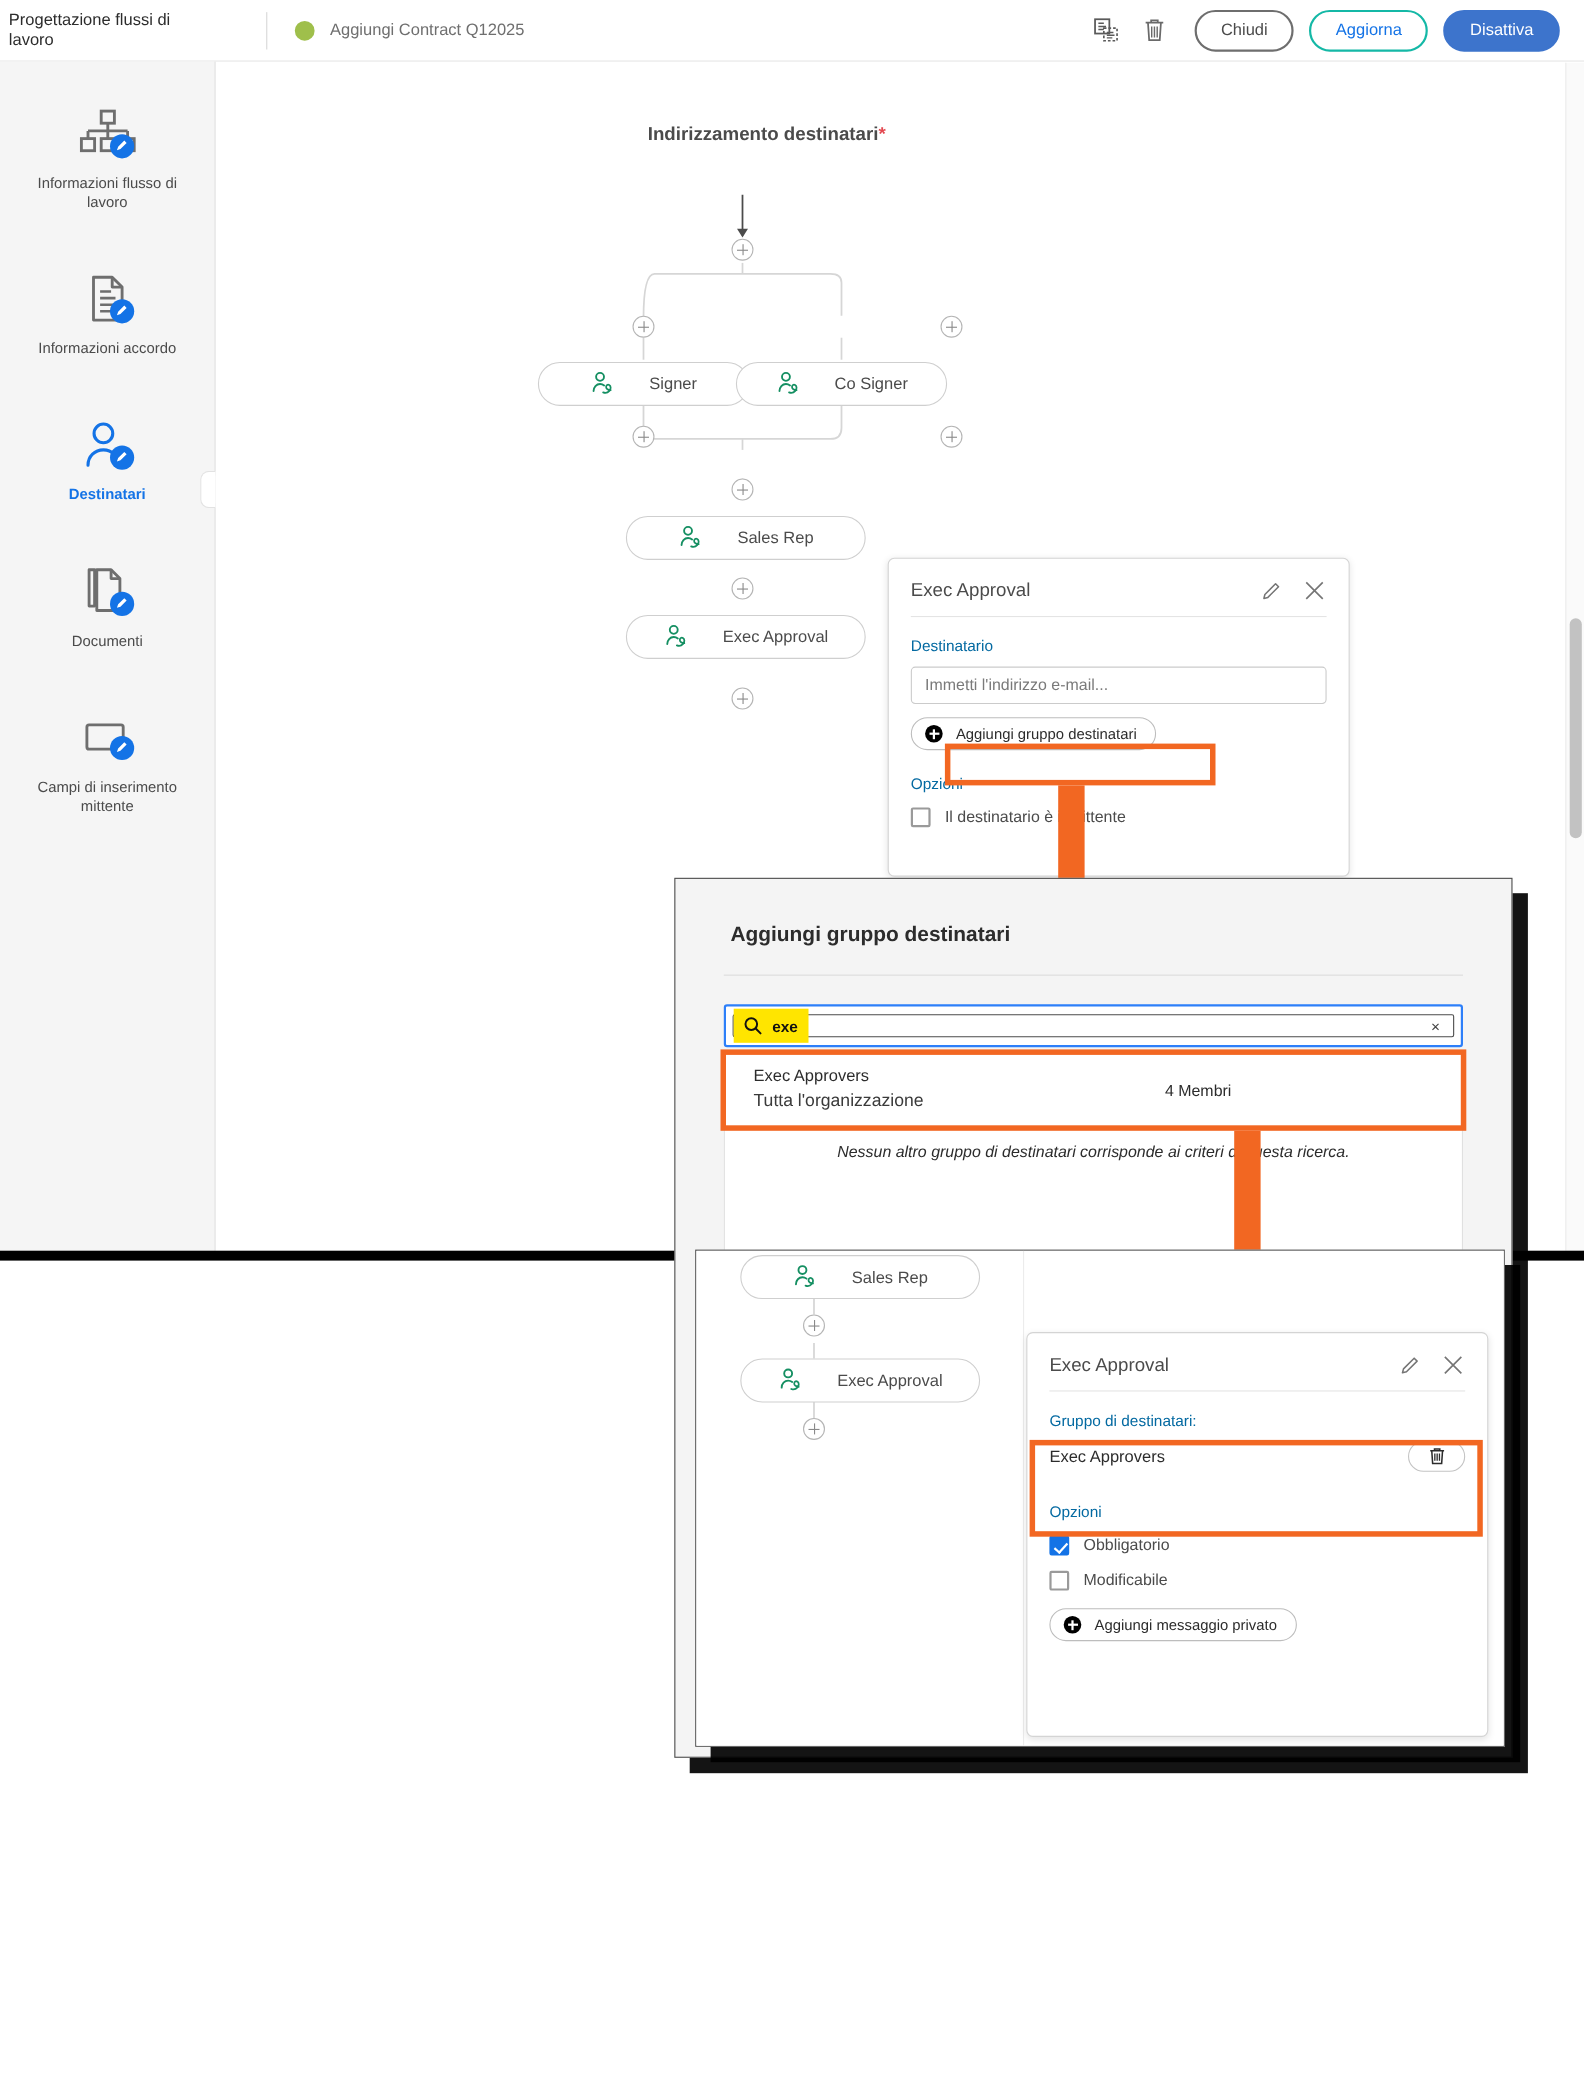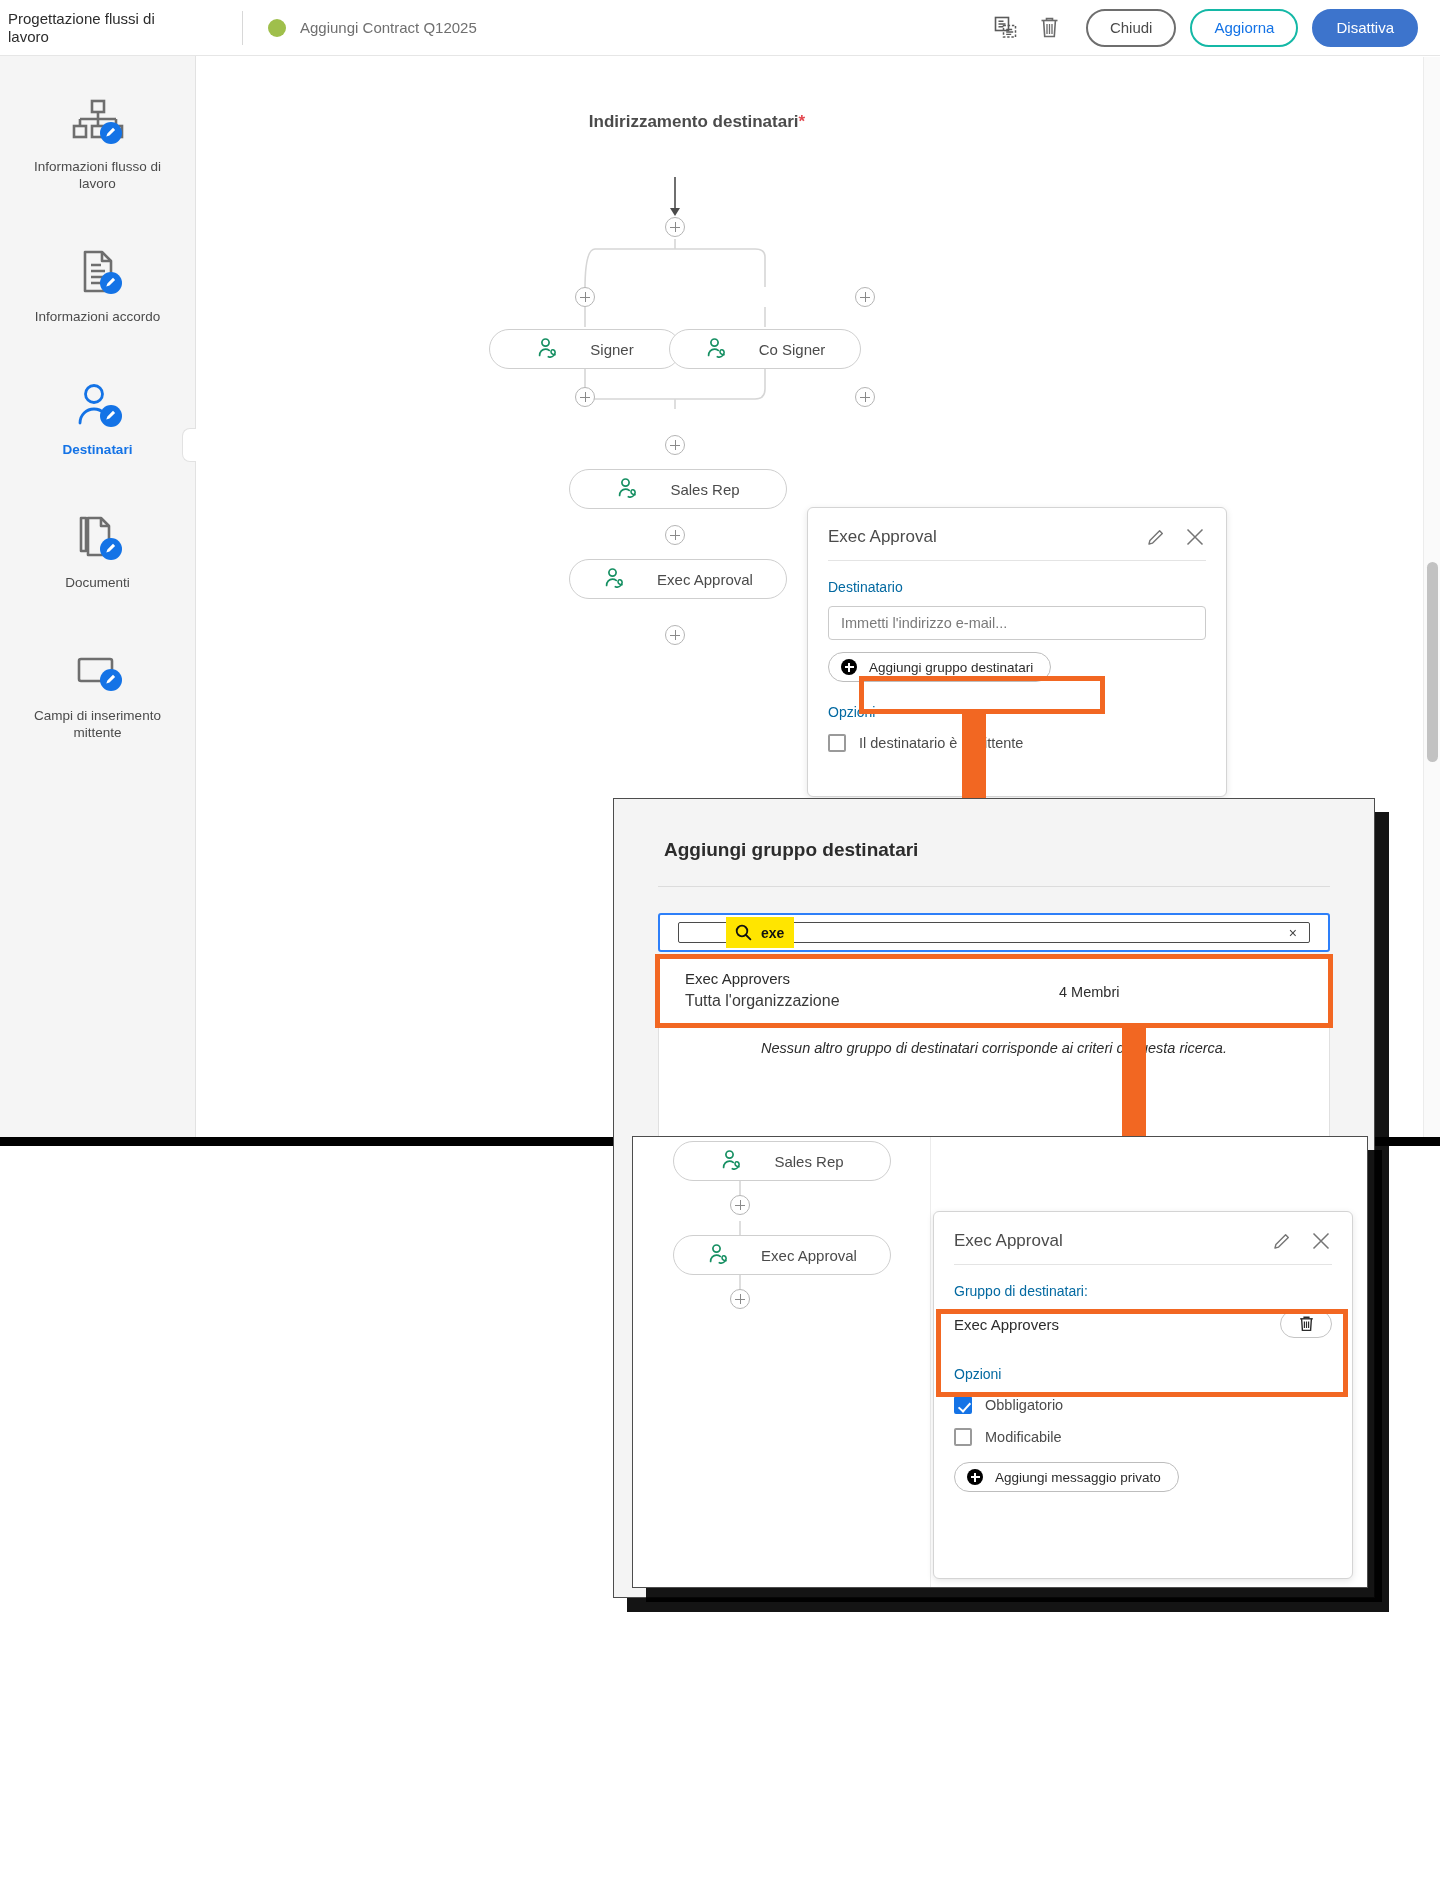--- a/index.html
+++ b/index.html
@@ -160,22 +160,22 @@
     overflow: hidden;
   }
   .oa-title { position: absolute; left: 50px; top: 40px; font-size: 19px; font-weight: bold; color: #2c2c2c; }
   .oa-rule { position: absolute; left: 44px; top: 87px; width: 672px; height: 1px; background: #dcdcdc; }
   .search-wrap {
     position: absolute; left: 44px; top: 114px; width: 672px; height: 39px;
     border: 2px solid #2d7ff9; border-radius: 3px; background: #fff;
     display: flex; align-items: center;
   }
   .search-inner {
-    margin: 18px; flex: 1; height: 21px; border: 1px solid #4b4b4b; border-radius: 2px;
-    display: flex; align-items: center; background: #fff; padding-left: 47px;
+    margin: 6px; flex: 1; height: 21px; border: 1px solid #4b4b4b; border-radius: 2px;
+    display: flex; align-items: center; background: #fff;
   }
   .search-hl {
     background: #ffe500; height: 31px; display: flex; align-items: center; gap: 9px;
     padding: 0 10px 0 9px;
   }
   .search-text { font-size: 14px; color: #111; font-weight: 600; }
   .search-clear { margin-left: auto; margin-right: 12px; font-size: 14px; color: #444; cursor: pointer; }
   .results-box {
     position: absolute; left: 44px; top: 158px; width: 672px; height: 262px;
     background: #fff; border: 1px solid #e0e0e0;

